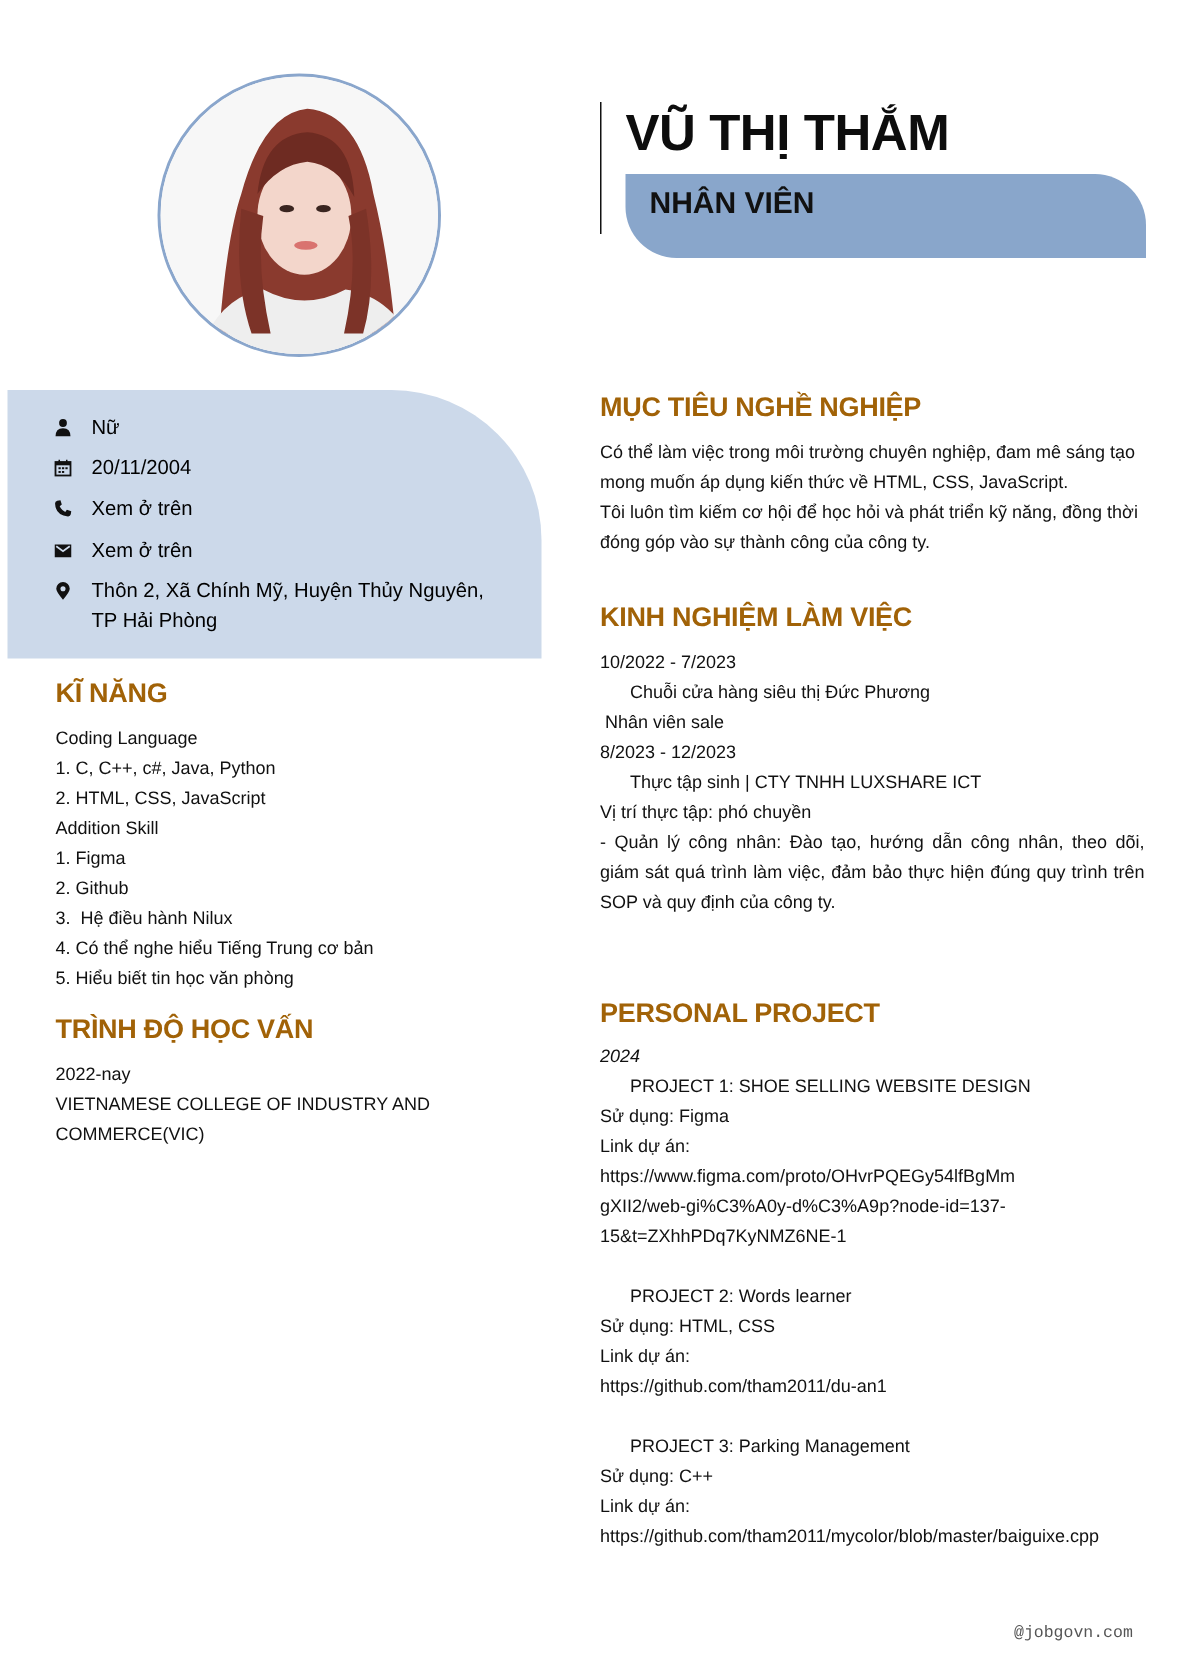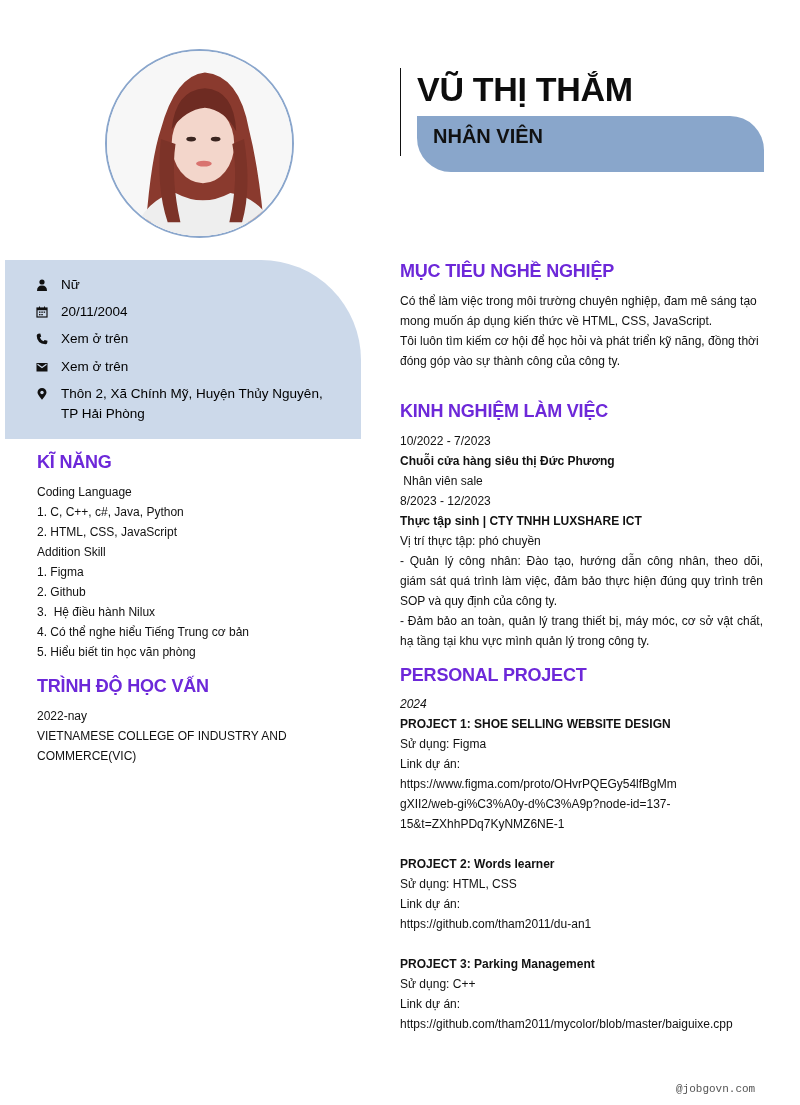--- a/index.html
+++ b/index.html
@@ -12,24 +12,24 @@
   .name-block { position: absolute; left: 400px; top: 68px; width: 365px; height: 88px; border-left: 1.5px solid #111; }
   .name { position: absolute; left: 16px; top: 2px; font-size: 34px; font-weight: bold; letter-spacing: -0.3px; color: #0d0d0d; }
   .role-band { position: absolute; left: 16px; top: 48px; width: 347px; height: 56px; background: #89a6cb; border-radius: 0 34px 0 34px; }
   .role { position: absolute; left: 16px; top: 9px; font-size: 20px; font-weight: bold; color: #111; }
 
   .contact-panel { position: absolute; left: 5px; top: 260px; width: 356px; height: 179px; background: #ccd9ea; border-top-right-radius: 100px; }
   .contact-item { position: absolute; left: 35px; display: flex; align-items: flex-start; font-size: 13.5px; line-height: 20px; color: #000000; }
   .contact-item .ic { width: 14px; height: 20px; margin-right: 12px; display: flex; align-items: center; justify-content: center; }
   .contact-item .ic svg { width: 12px; height: 12px; }
 
-  .section-title { position: absolute; font-size: 18px; font-weight: bold; color: #6d28d9; letter-spacing: -0.2px; }
+  .section-title { position: absolute; font-size: 18px; font-weight: bold; color: #a16207; letter-spacing: -0.2px; }
   .lines { position: absolute; font-size: 12px; line-height: 20px; color: #111; }
   .lines div { white-space: pre; }
-  .b { font-weight: bold; }
+  .b { font-weight: normal; margin-left: 20px; }
   .i { font-style: italic; }
   .justify { white-space: normal !important; text-align: justify; }
 
   .watermark { position: absolute; left: 676px; top: 1083px; font-family: "Liberation Mono", monospace; font-size: 11px; color: #555; }
 </style>
 </head>
 <body>
 
 <div class="avatar">
   <svg viewBox="0 0 189 189">
@@ -140,21 +140,20 @@
 
 <div class="section-title" style="left:400px; top:401px;">KINH NGHIỆM LÀM VIỆC</div>
 <div class="lines" style="left:400px; top:431px; width:363px;">
   <div>10/2022 - 7/2023</div>
   <div class="b">Chuỗi cửa hàng siêu thị Đức Phương</div>
   <div> Nhân viên sale</div>
   <div>8/2023 - 12/2023</div>
   <div class="b">Thực tập sinh | CTY TNHH LUXSHARE ICT</div>
   <div>Vị trí thực tập: phó chuyền</div>
   <div class="justify">- Quản lý công nhân: Đào tạo, hướng dẫn công nhân, theo dõi, giám sát quá trình làm việc, đảm bảo thực hiện đúng quy trình trên SOP và quy định của công ty.</div>
-  <div class="justify">- Đảm bảo an toàn, quản lý trang thiết bị, máy móc, cơ sở vật chất, hạ tầng tại khu vực mình quản lý trong công ty.</div>
 </div>
 
 <div class="section-title" style="left:400px; top:665px;">PERSONAL PROJECT</div>
 <div class="lines" style="left:400px; top:694px;">
   <div class="i">2024</div>
   <div class="b">PROJECT 1: SHOE SELLING WEBSITE DESIGN</div>
   <div>Sử dụng: Figma</div>
   <div>Link dự án:</div>
   <div>https://www.figma.com/proto/OHvrPQEGy54lfBgMm</div>
   <div>gXII2/web-gi%C3%A0y-d%C3%A9p?node-id=137-</div>

